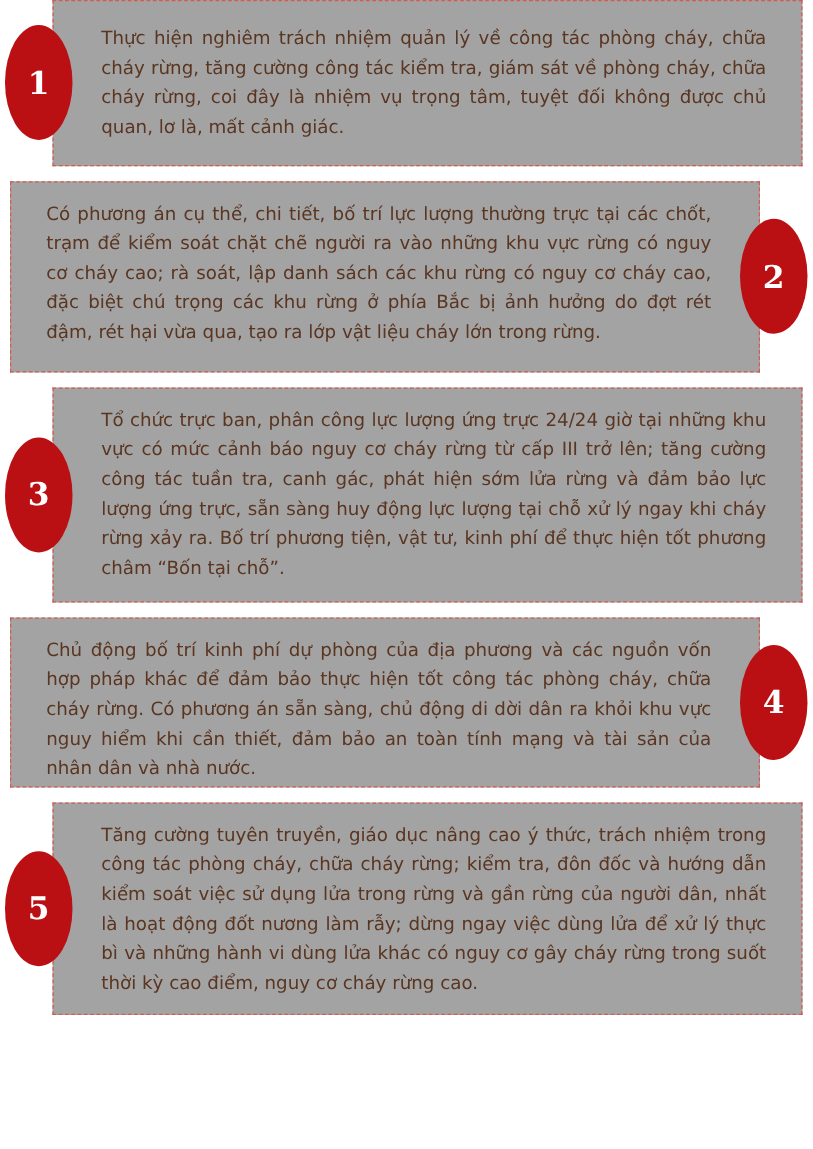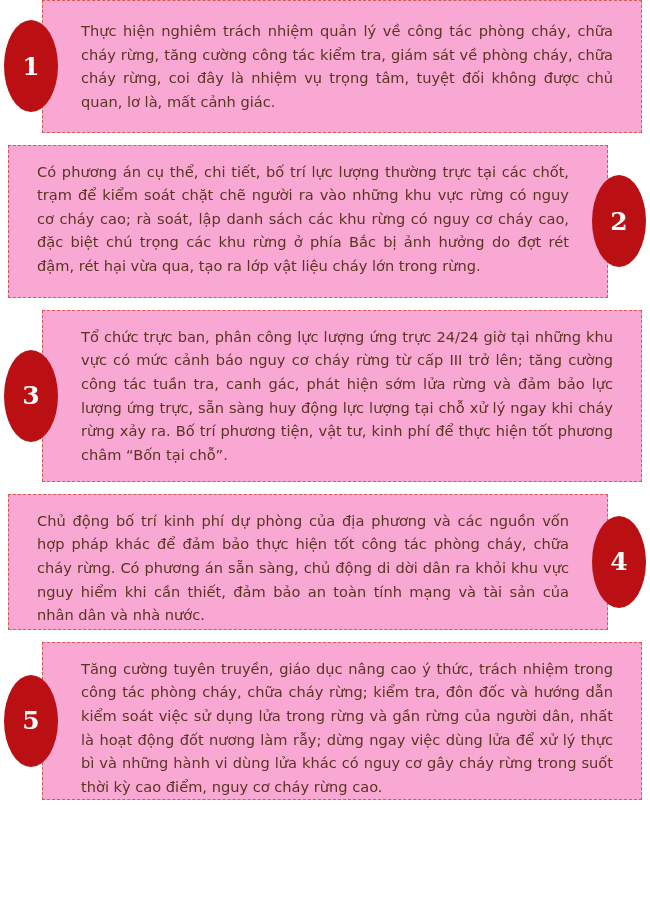--- a/index.html
+++ b/index.html
@@ -34,21 +34,21 @@
   .items {
     padding: 0 0 6px 0;
   }
   .item {
     position: relative;
     margin: 0 0 12px 0;
     min-height: 90px;
   }
   .box {
     border: 1px dashed #d45b52;
-    background: #f9a8d4;
+    background: #a3a3a3;
     box-sizing: border-box;
     padding: 14px 28px 14px 28px;
     color: #5a3520;
     font-size: 14.6px;
     line-height: 1.62;
     text-align: justify;
     font-family: "DejaVu Sans", sans-serif;
   }
   .item.left .box {
     margin-left: 42px;
@@ -82,21 +82,21 @@
     left: 4px;
   }
   .item.right .badge {
     right: 4px;
   }
   
   .item-1 .box { padding-top: 18px; padding-bottom: 18px; }
   .item-2 .box { padding-top: 14px; padding-bottom: 19px; }
   .item-3 .box { padding-bottom: 14px; }
   .item-4 .box { padding-top: 14px; padding-bottom: 2px; }
-  .item-5 .box { padding-top: 14px; padding-bottom: 0; }
+  .item-5 .box { padding-top: 14px; padding-bottom: 12px; }
 </style>
 </head>
 <body>
 
 <div class="page">
 
 
   <div class="items">
 
     <div class="item left item-1">

